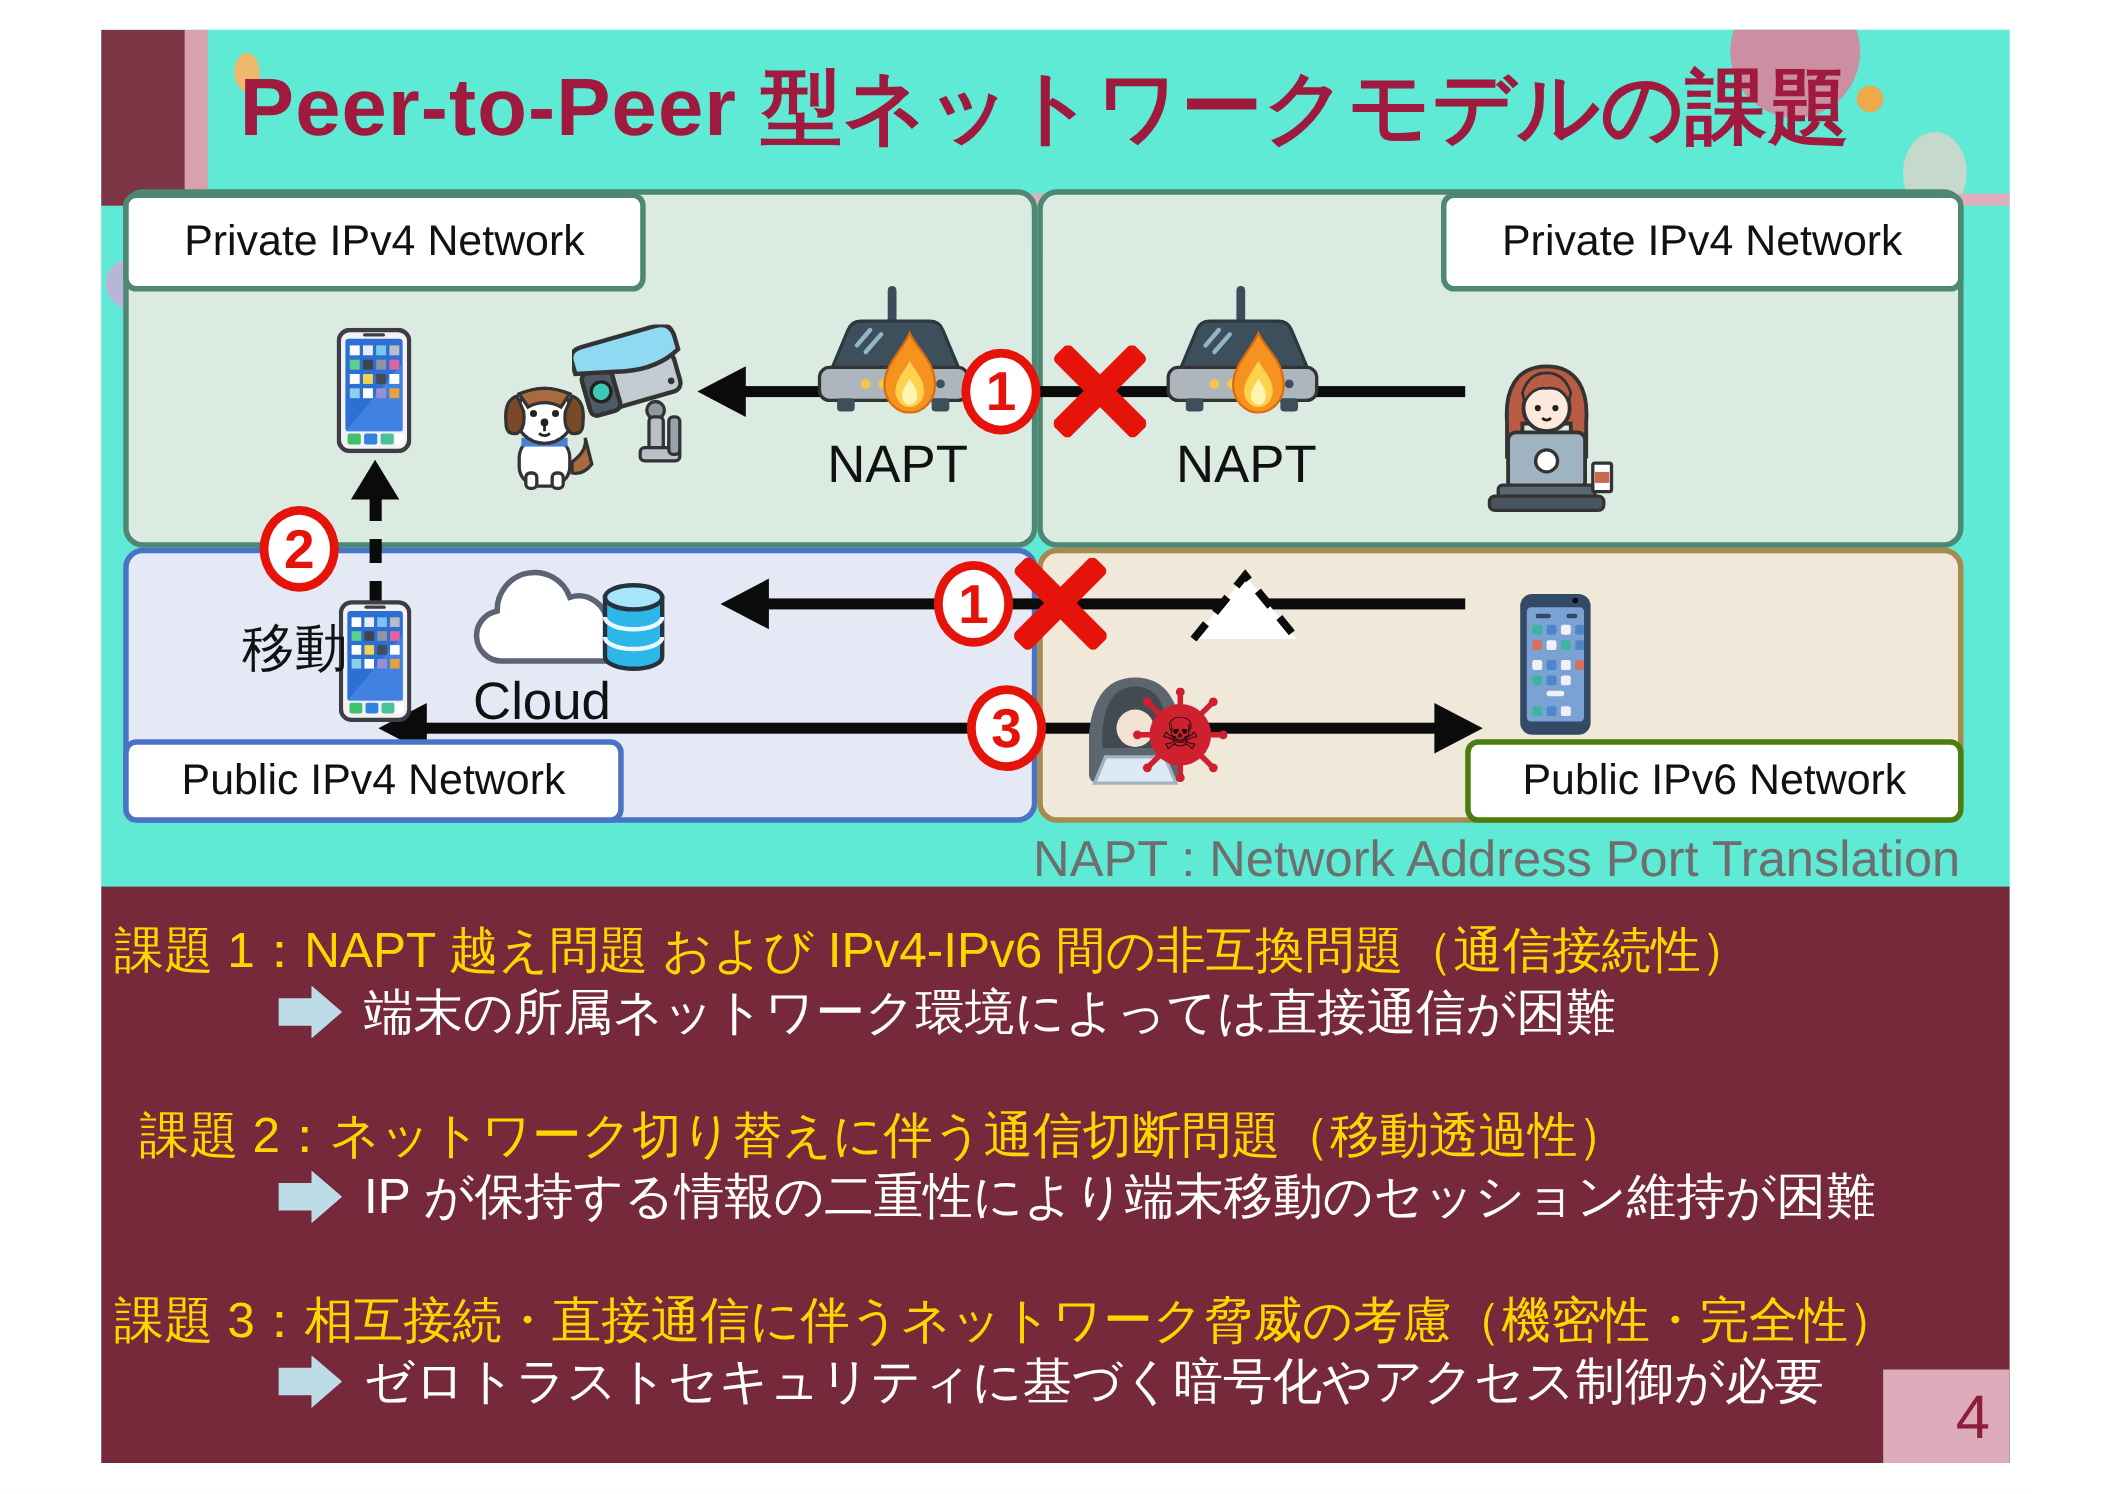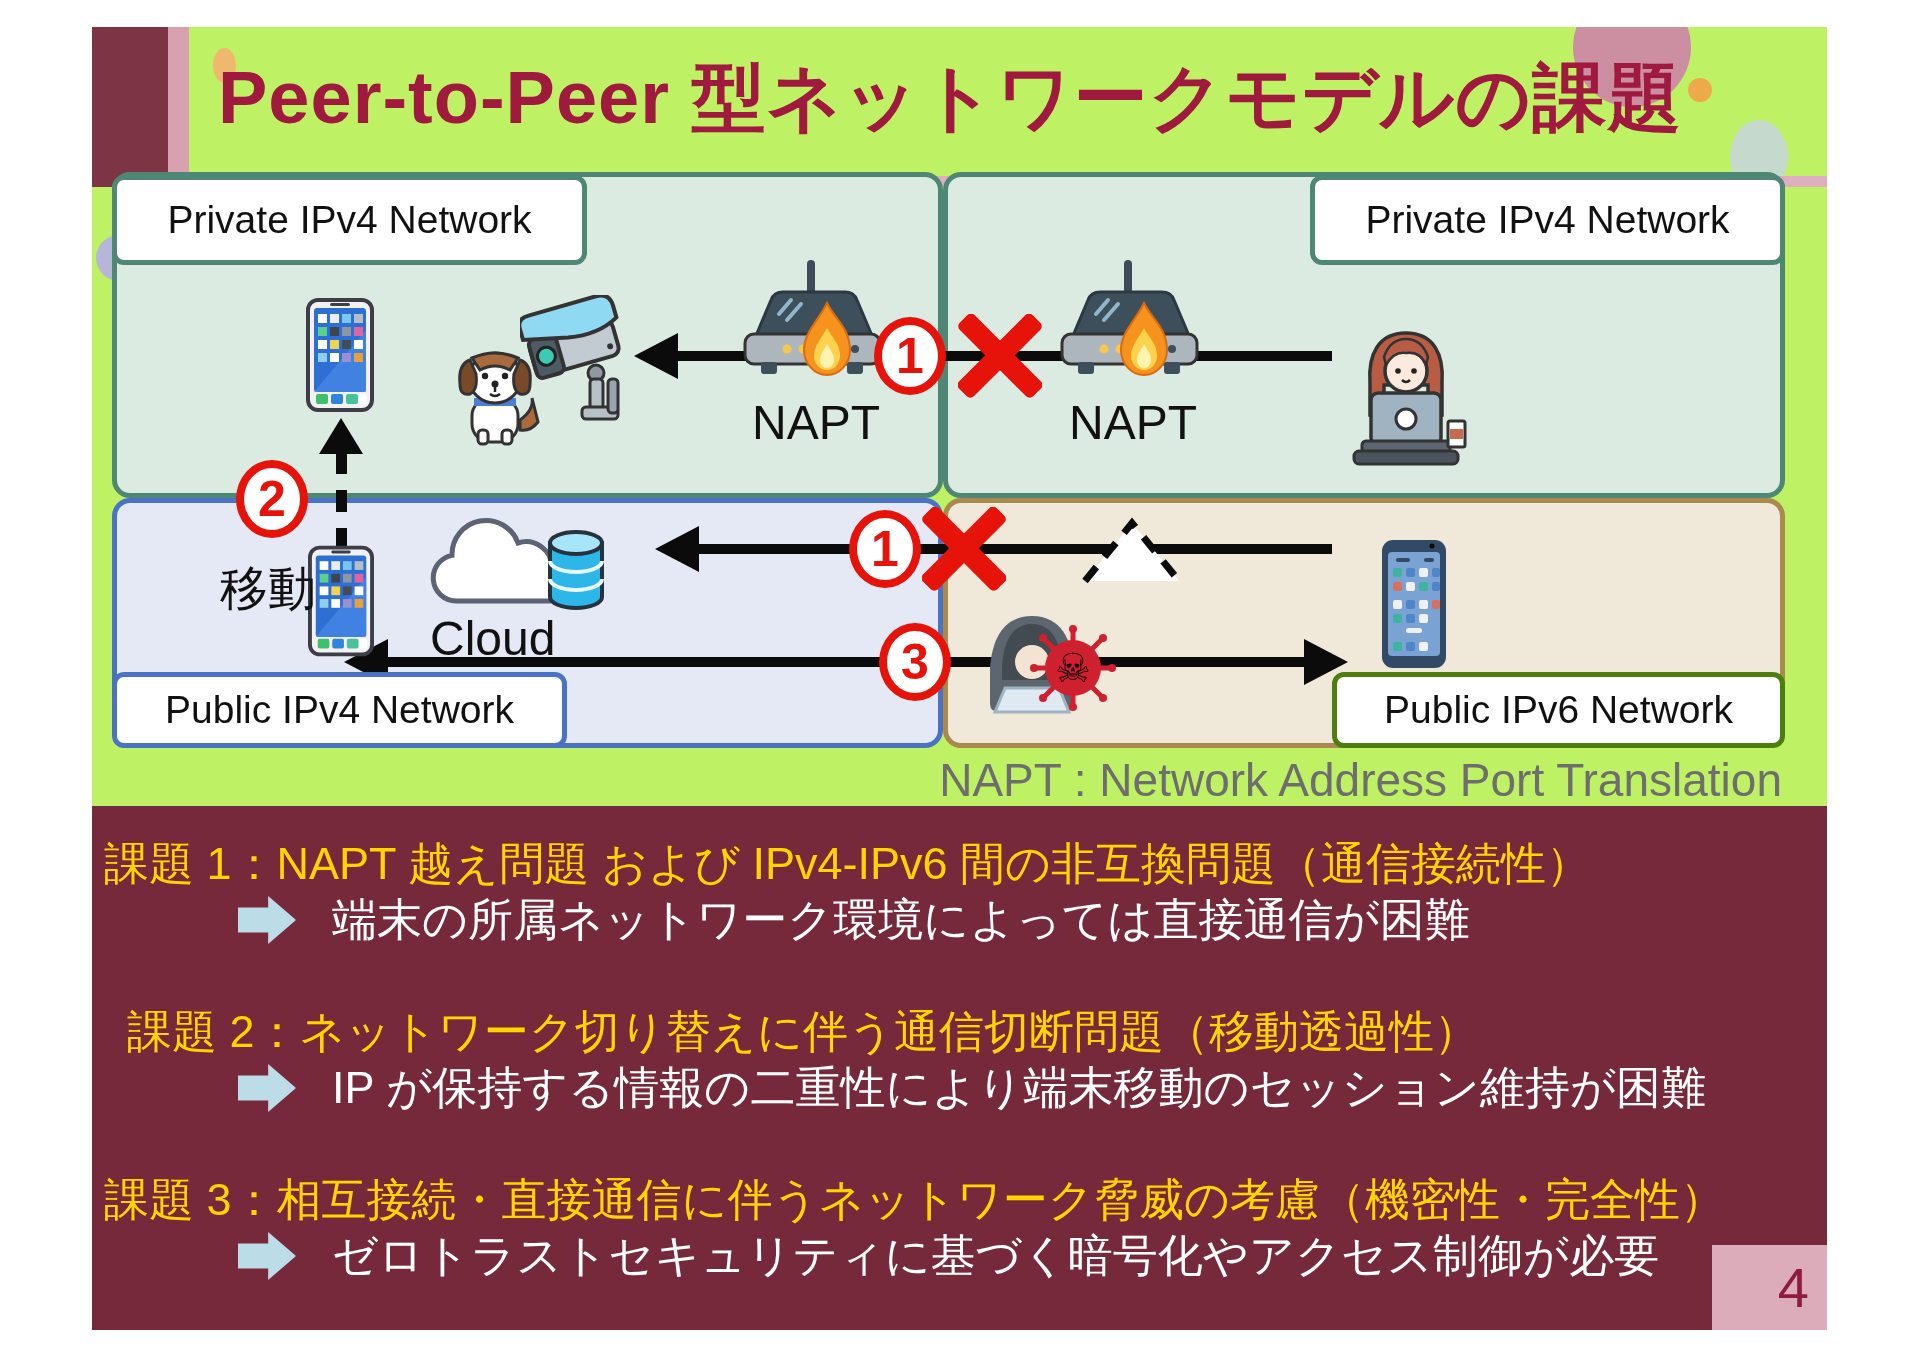--- a/index.html
+++ b/index.html
@@ -1,19 +1,19 @@
 <!DOCTYPE html>
 <html><head>
 <meta charset="utf-8">
 <style>
   html,body{margin:0;padding:0;background:#fff;}
   body{font-family:"Liberation Sans","DejaVu Sans",sans-serif;}
   .canvas{position:relative;width:1920px;height:1358px;background:#fff;overflow:hidden;}
   .abs{position:absolute;}
-  .slide{position:absolute;left:92px;top:27px;width:1735px;height:1303px;background:#bef264;overflow:hidden;}
+  .slide{position:absolute;left:92px;top:27px;width:1735px;height:1303px;background:#5eead4;overflow:hidden;}
   
   .title-block{left:0;top:0;width:76px;height:160px;background:#7d3445;}
   .title-strip{left:76px;top:0;width:21px;height:160px;background:#d8a1b0;}
   .title-divider{left:0;top:149px;width:1735px;height:11px;background:#dfafc0;}
   .slide-title{left:126px;top:22px;font-size:74px;font-weight:600;color:#a0193e;letter-spacing:1px;white-space:nowrap;}
   .decor{border-radius:50%;}
   
   .net-box{border-radius:18px;box-sizing:border-box;}
   .box-green{background:#dcebe2;border:5px solid #4e8874;}
   .box-blue{background:#e4e9f5;border:5px solid #4a73c5;}
@@ -35,21 +35,21 @@
     display:flex;align-items:center;justify-content:center;font-size:50px;font-weight:600;color:#e6130b;z-index:5;}
   .xmark{z-index:5;}
   
   .diagram-text{color:#111;white-space:nowrap;z-index:4;margin-top:12px;}
   .callout{box-sizing:border-box;background:#fff;border:7px dashed #0b0b0b;border-radius:18px;display:flex;align-items:center;
     justify-content:center;font-size:48px;color:#111;z-index:4;white-space:nowrap;}
   .caption{font-size:46px;color:#6e6e6e;white-space:nowrap;z-index:4;}
   
   .panel{left:0;top:779px;width:1735px;height:524px;background:#76293b;z-index:7;}
   .issue-title{position:absolute;left:12px;font-size:45px;color:#ffd500;white-space:nowrap;}
-  .issue-sub{position:absolute;left:146px;display:flex;align-items:center;gap:36px;}
+  .issue-sub{position:absolute;left:161px;display:flex;align-items:center;gap:20px;}
   .sub-arrow{width:58px;height:48px;background:#bcdce8;clip-path:polygon(0 24%,52% 24%,52% 0,100% 50%,52% 100%,52% 76%,0 76%);}
   .issue-detail{font-size:45px;color:#ffffff;white-space:nowrap;}
   .page-box{left:1620px;top:439px;width:115px;height:85px;background:#dcacba;display:flex;align-items:center;justify-content:flex-end;
     padding-right:18px;box-sizing:border-box;font-size:56px;color:#8e1c3e;}
   .icon{z-index:3;}
 </style>
 </head>
 <body>
 
 <div class="canvas">

